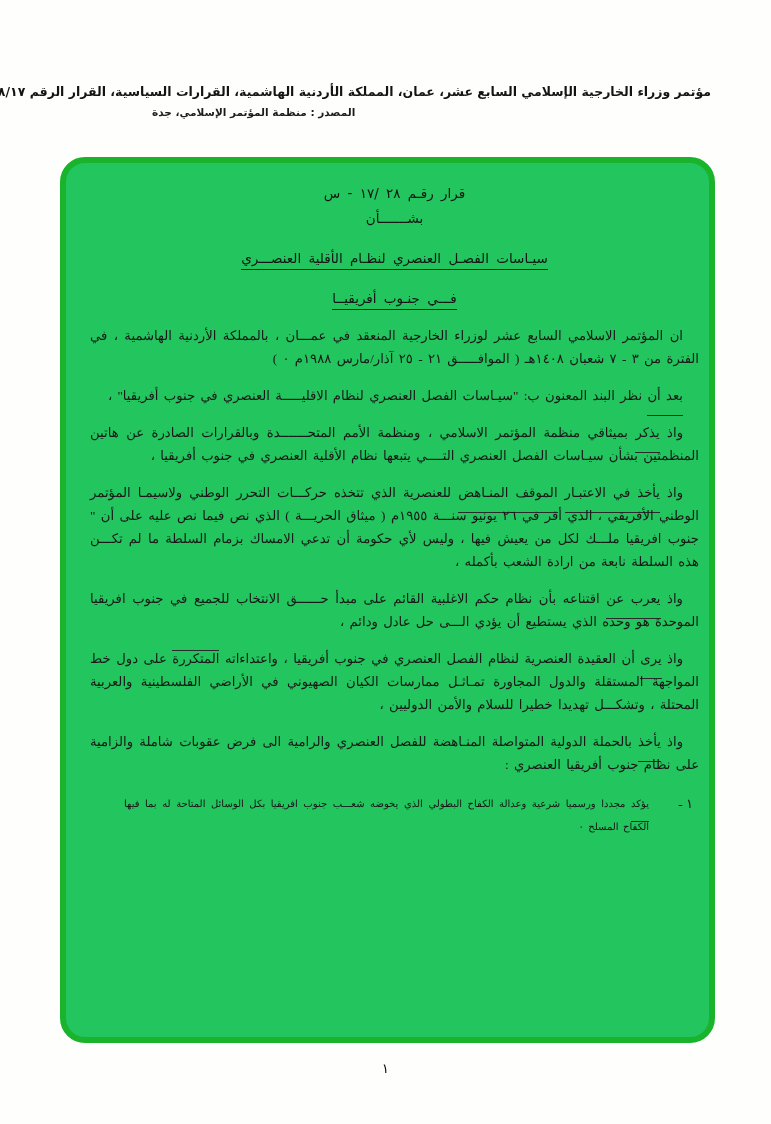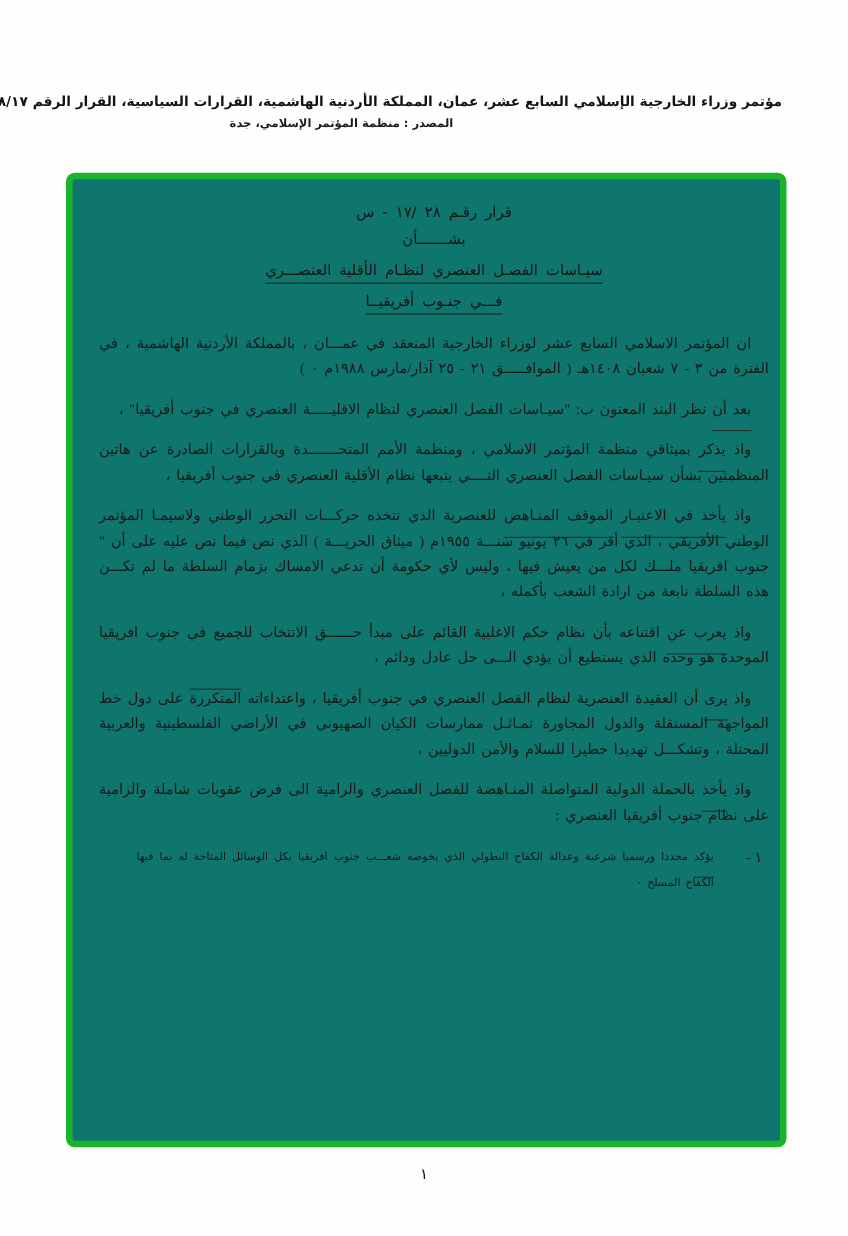--- a/index.html
+++ b/index.html
@@ -13,31 +13,31 @@
   }
   
   .hdr1{
     position:absolute;top:84px;left:60px;right:60px;
     direction:rtl;text-align:center;
     font-size:12.5px;font-weight:bold;letter-spacing:.1px;
     color:#141414;white-space:nowrap;
   }
   .hdr2{
     position:absolute;top:106px;left:152px;width:260px;
-    direction:rtl;text-align:right;
+    direction:rtl;text-align:left;
     font-size:10.5px;font-weight:bold;color:#1c1c1c;
     white-space:nowrap;
   }
   
   .greenbox{
     position:absolute;left:60px;top:157px;
     width:643px;height:874px;
     border:6px solid #1ab42c;
-    border-radius:8px;
-    background:#0f766e;
+    border-radius:25px;
+    background:#22c55e;
     box-sizing:content-box;
   }
   .content{
     position:absolute;top:0;left:0;right:0;bottom:0;
     padding:10px 10px 0 24px;
     direction:rtl;
   }
   
   .titleblock{
     text-align:center;
@@ -45,21 +45,21 @@
     margin-top:8px;
     letter-spacing:.4px;
     word-spacing:3px;
     color:#141414;
   }
   .titleblock .tline{margin-bottom:1px;}
   .titleblock .u{
     border-bottom:1.3px solid #222;
     padding-bottom:3px;
   }
-  .titleblock .tline.spaced{margin-top:4px;}
+  .titleblock .tline.spaced{margin-top:16px;}
   
   .paras{margin-top:10px;font-family:Liberation Serif, serif;}
   .para{
     font-size:13.2px;line-height:23px;
     text-align:justify;
     margin:14px 0 0 0;
     text-indent:16px;
     word-spacing:2px;
     color:#181818;
   }

